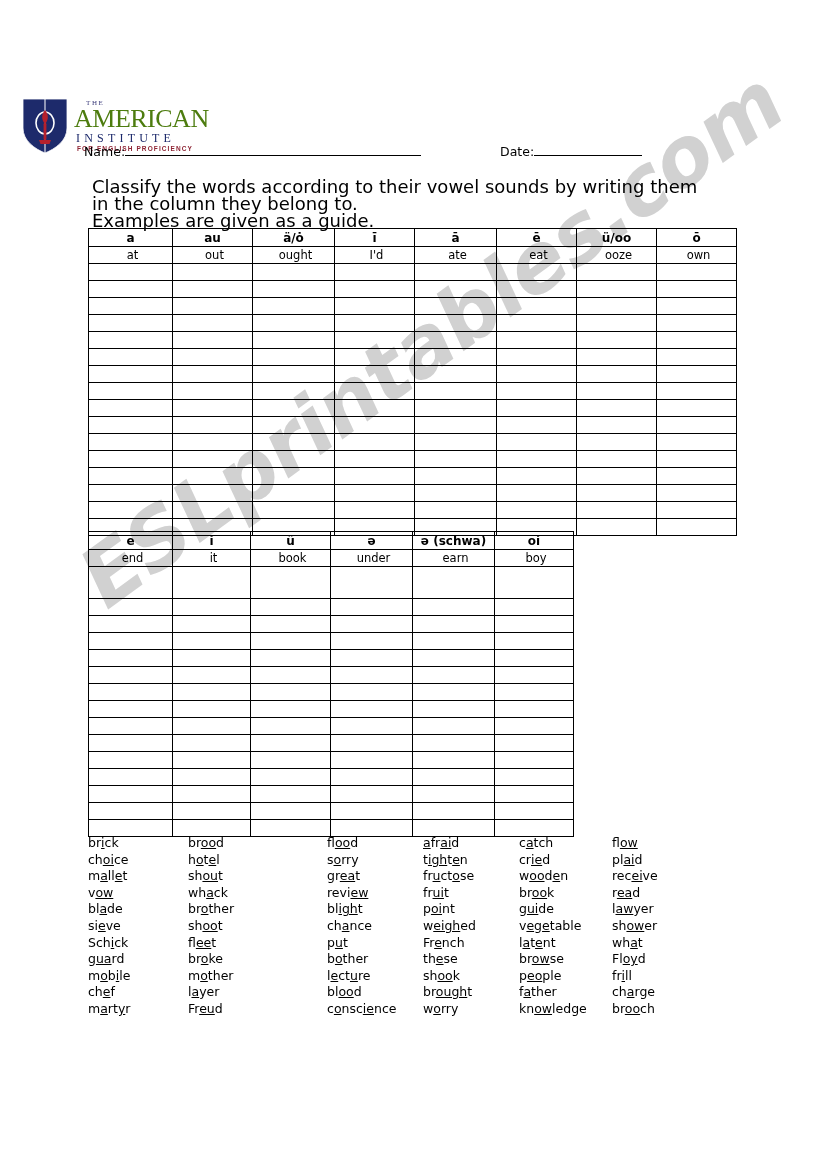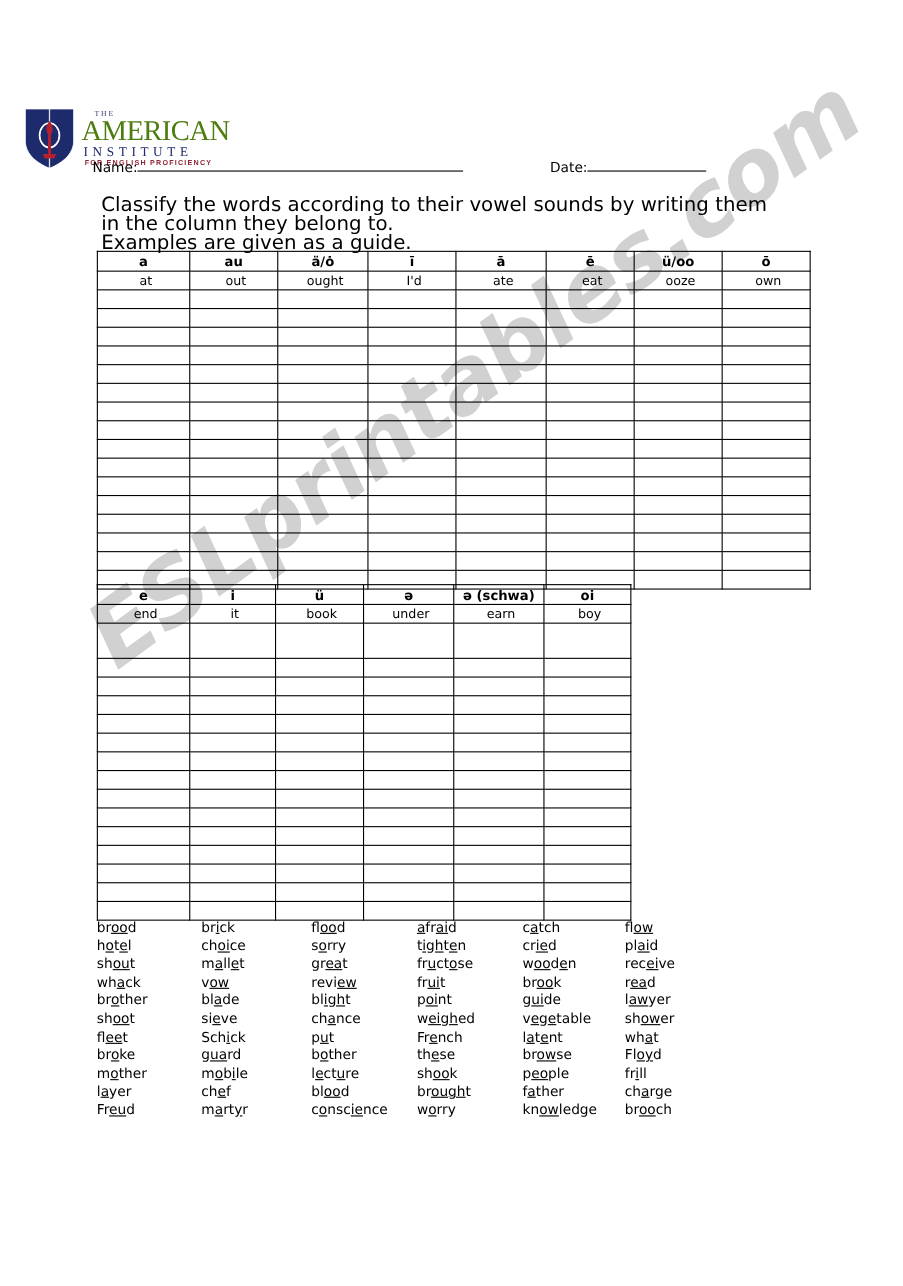--- a/index.html
+++ b/index.html
@@ -576,47 +576,47 @@
           <td class="blank"></td>
           <td class="blank"></td>
           <td class="blank"></td>
           <td class="blank"></td>
           <td class="blank"></td>
         </tr>
       </tbody>
   </table>
 
   <div id="word-list">
+      <div class="wl-col" style="width: 100px;">
+        <div class="wl-word">br<u>i</u>ck</div>
+        <div class="wl-word">ch<u>oi</u>ce</div>
+        <div class="wl-word">m<u>a</u>ll<u>e</u>t</div>
+        <div class="wl-word">v<u>ow</u></div>
+        <div class="wl-word">bl<u>a</u>de</div>
+        <div class="wl-word">si<u>e</u>ve</div>
+        <div class="wl-word">Sch<u>i</u>ck</div>
+        <div class="wl-word">g<u>ua</u>rd</div>
+        <div class="wl-word">m<u>o</u>b<u>i</u>le</div>
+        <div class="wl-word">ch<u>e</u>f</div>
+        <div class="wl-word">m<u>a</u>rt<u>y</u>r</div>
+      </div>
       <div class="wl-col" style="width: 95px;">
         <div class="wl-word">br<u>oo</u>d</div>
         <div class="wl-word">h<u>o</u>t<u>e</u>l</div>
         <div class="wl-word">sh<u>ou</u>t</div>
         <div class="wl-word">wh<u>a</u>ck</div>
         <div class="wl-word">br<u>o</u>ther</div>
         <div class="wl-word">sh<u>oo</u>t</div>
         <div class="wl-word">fl<u>ee</u>t</div>
         <div class="wl-word">br<u>o</u>ke</div>
         <div class="wl-word">m<u>o</u>ther</div>
         <div class="wl-word">l<u>a</u>yer</div>
         <div class="wl-word">Fr<u>eu</u>d</div>
       </div>
-      <div class="wl-col" style="width: 100px;">
-        <div class="wl-word">br<u>i</u>ck</div>
-        <div class="wl-word">ch<u>oi</u>ce</div>
-        <div class="wl-word">m<u>a</u>ll<u>e</u>t</div>
-        <div class="wl-word">v<u>ow</u></div>
-        <div class="wl-word">bl<u>a</u>de</div>
-        <div class="wl-word">si<u>e</u>ve</div>
-        <div class="wl-word">Sch<u>i</u>ck</div>
-        <div class="wl-word">g<u>ua</u>rd</div>
-        <div class="wl-word">m<u>o</u>b<u>i</u>le</div>
-        <div class="wl-word">ch<u>e</u>f</div>
-        <div class="wl-word">m<u>a</u>rt<u>y</u>r</div>
-      </div>
-      <div class="wl-col" style="width: 96px;">
+      <div class="wl-col" style="width: 96px; margin-left: 44px;">
         <div class="wl-word">fl<u>oo</u>d</div>
         <div class="wl-word">s<u>o</u>rry</div>
         <div class="wl-word">gr<u>ea</u>t</div>
         <div class="wl-word">revi<u>ew</u></div>
         <div class="wl-word">bl<u>igh</u>t</div>
         <div class="wl-word">ch<u>a</u>nce</div>
         <div class="wl-word">p<u>u</u>t</div>
         <div class="wl-word">b<u>o</u>ther</div>
         <div class="wl-word">l<u>e</u>ct<u>u</u>re</div>
         <div class="wl-word">bl<u>oo</u>d</div>

